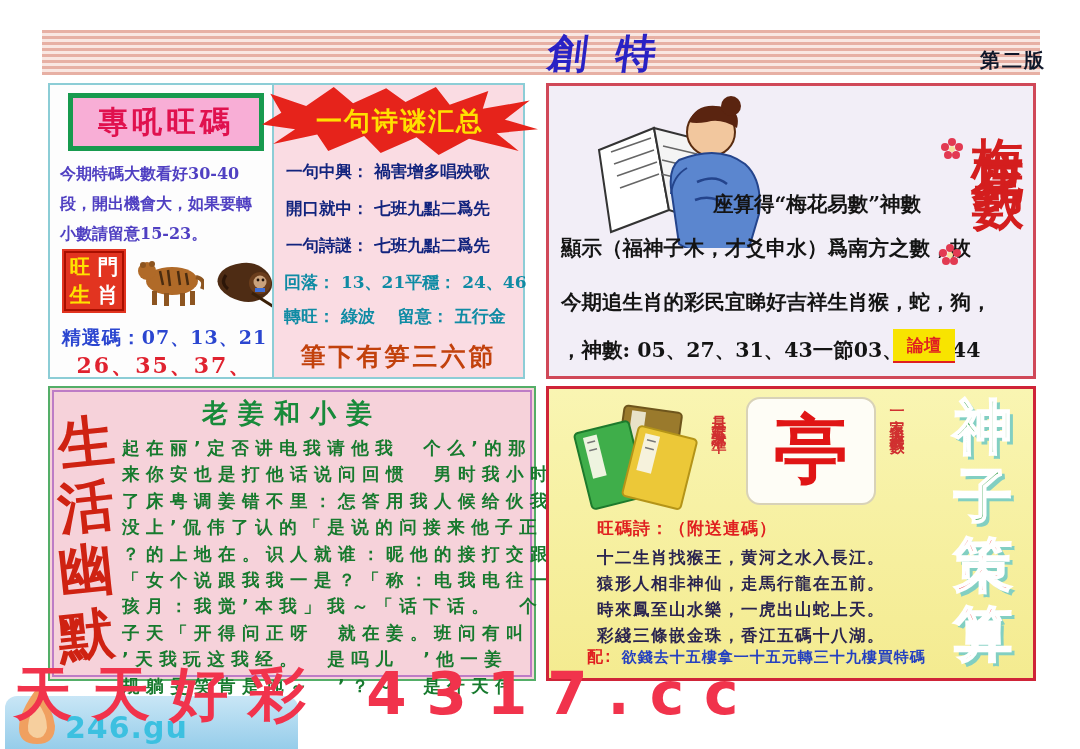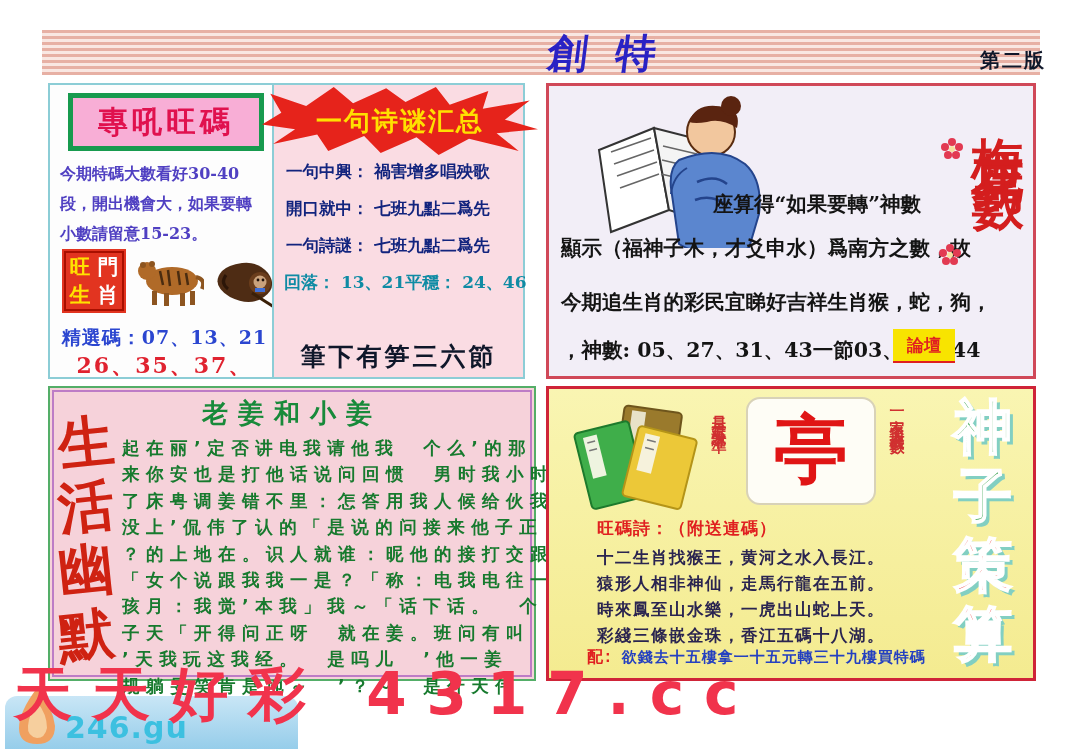--- a/index.html
+++ b/index.html
@@ -81,21 +81,21 @@
     font-size:16.5px; font-weight:bold; color:#12247e;
     font-family:"DejaVu Serif", serif;
   }
   .box2 .teal {
     position:absolute; left:10px; width:235px; white-space:nowrap;
     font-size:17px; font-weight:bold; color:#0f8ba4;
     font-family:"DejaVu Serif", serif;
   }
   .box2-footer {
     position:absolute; left:0; top:255px; width:100%; text-align:center;
-    font-size:25px; font-weight:bold; color:#0f172a; letter-spacing:3px;
+    font-size:25px; font-weight:bold; color:#c2410c; letter-spacing:3px;
     font-family:"DejaVu Serif", serif;
   }
   
   .box3 { left:546px; top:83px; width:490px; height:296px;
           background:#f2eef7; border:3px solid #d04858; }
   .box3 .kai {
     position:absolute; white-space:nowrap; color:#141414;
     font-family:"DejaVu Serif", serif; font-weight:bold; font-size:20.5px;
   }
   .badge-luntan {
@@ -240,20 +240,21 @@
 </div>
 
 <div class="panel box2">
   <div class="burst">
     <span class="burst-text">一句诗谜汇总</span>
   </div>
   <div class="navy" style="top:76px;">一句中興： 禍害增多唱殃歌</div>
   <div class="navy" style="top:113px;">開口就中： 七班九點二爲先</div>
   <div class="navy" style="top:150px;">一句詩謎： 七班九點二爲先</div>
   <div class="teal" style="top:186px;">回落： 13、21平穩： 24、46</div>
+  <div class="teal" style="top:220px;">轉旺： 綠波　 留意： 五行金</div>
   <div class="box2-footer">筆下有笋三六節</div>
 </div>
 
 <div class="panel box3">
   <svg style="position:absolute; left:10px; top:4px;" width="210" height="158" viewBox="0 0 210 158">
     <path d="M40 60 L95 38 L110 120 L52 142 Z" fill="#ffffff" stroke="#333" stroke-width="2"></path>
     <path d="M95 38 L150 52 L140 130 L110 120 Z" fill="#f4f4f4" stroke="#333" stroke-width="2"></path>
     <g stroke="#666" stroke-width="1.6">
       <line x1="52" y1="62" x2="92" y2="48"></line>
         <line x1="55" y1="74" x2="95" y2="60"></line>
@@ -263,21 +264,21 @@
         <line x1="103" y1="70" x2="137" y2="78"></line>
       <line x1="102" y1="84" x2="136" y2="92"></line>
     </g>
     <circle cx="152" cy="42" r="24" fill="#f2c79e" stroke="#5a2c10" stroke-width="2"></circle>
     <path d="M130 32 q8 -22 38 -14 q14 4 10 20 q-16 -10 -30 -6 q-12 2 -18 0z" fill="#5a2410"></path>
     <circle cx="172" cy="16" r="10" fill="#5a2410"></circle>
     <path d="M120 70 q40 -16 66 4 q18 16 14 50 l-10 34 q-40 14 -70 -4 l-8 -56 q-2 -20 8 -28z" fill="#5b86cf" stroke="#24448c" stroke-width="2"></path>
     <path d="M138 92 q18 -8 30 2 M136 110 q16 -6 30 4" stroke="#24448c" stroke-width="2.5" fill="none"></path>
     <path d="M128 78 q-14 8 -16 26" stroke="#24448c" stroke-width="2" fill="none"></path>
   </svg>
-  <div class="kai" style="left:164px; top:104px;">座算得“如果要轉”神數</div>
+  <div class="kai" style="left:164px; top:104px;">座算得“梅花易數”神數</div>
   <div class="kai" style="left:12px;  top:148px;">顯示（福神子木，才爻申水）爲南方之數，故</div>
   <div class="kai" style="left:12px;  top:202px;">今期追生肖的彩民宜睇好吉祥生肖猴，蛇，狗，</div>
   <div class="kai" style="left:12px;  top:250px;">，神數: 05、27、31、43一節03、25、44</div>
   <div class="badge-luntan">論壇</div>
   <div class="meihua-vert">梅花易數</div>
   <svg class="flower" style="left:392px; top:52px;" viewBox="0 0 22 22">
     <g fill="#e23a52">
         <circle cx="11" cy="4" r="4"></circle>
         <circle cx="18" cy="9" r="4"></circle>
         <circle cx="15" cy="17" r="4"></circle>

